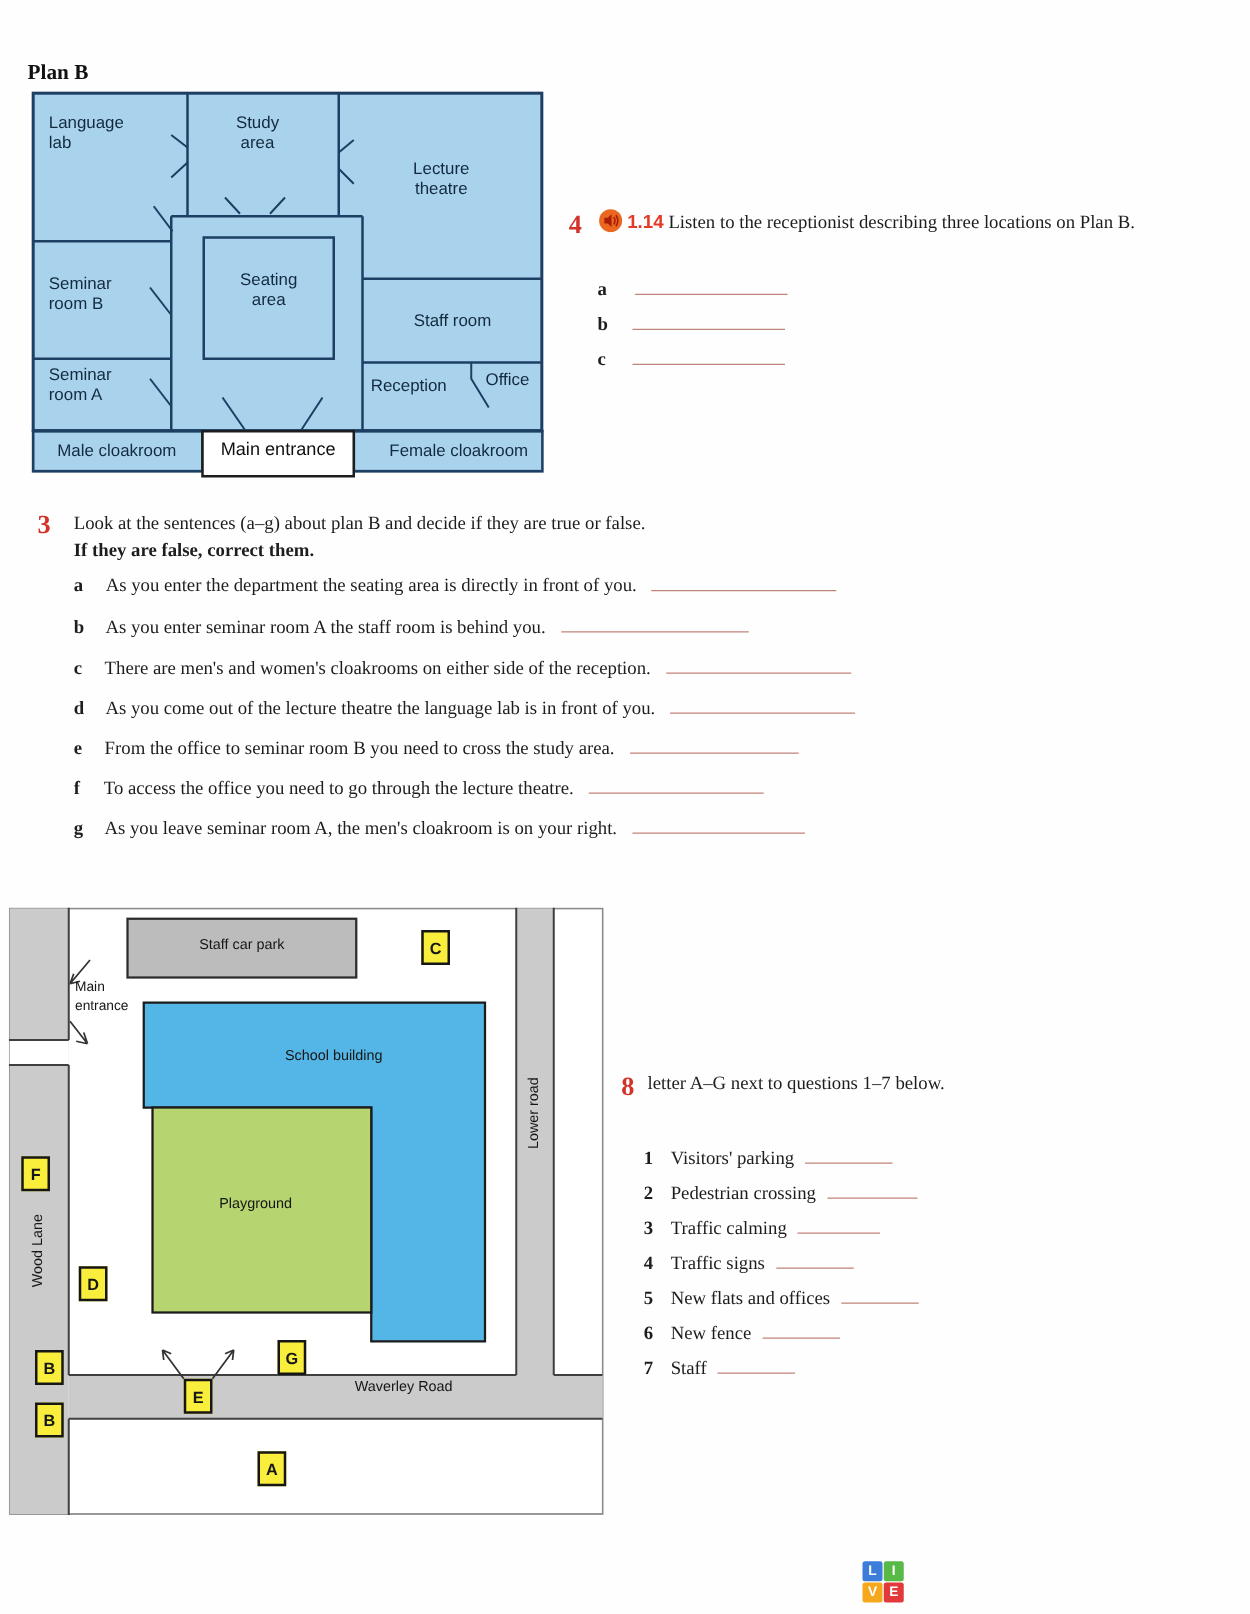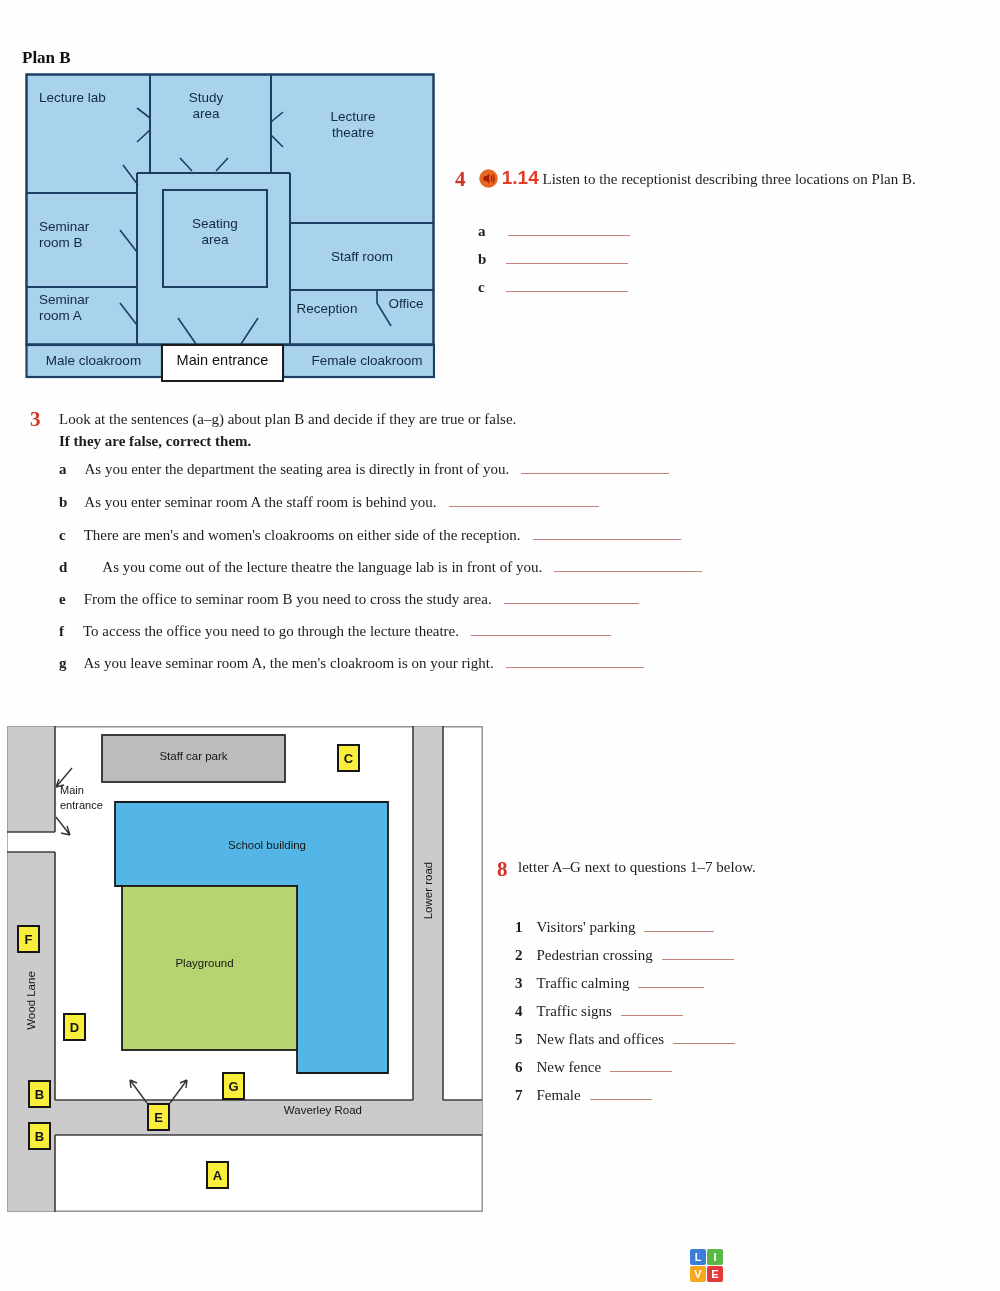--- a/index.html
+++ b/index.html
@@ -13,21 +13,21 @@
         font-family:"Liberation Serif",serif;color:#1f1f1f;}
   .abs{position:absolute;}
   
   #plan-title{left:22px;top:48px;font-weight:bold;font-size:17px;color:#111;}
   #plan{left:25px;top:73px;width:410px;height:310px;}
   .plan-label{position:absolute;font-family:"Liberation Sans",sans-serif;
               font-size:13.5px;line-height:16px;color:var(--plan-text);}
   .center{text-align:center;}
   
   .ex-num{font-family:"Liberation Serif",serif;font-weight:bold;font-size:21px;color:var(--accent-red);}
-  .track{font-family:"Liberation Sans",sans-serif;font-weight:bold;font-size:19px;color:var(--track-red);}
+  .track{font-family:"Liberation Sans",sans-serif;font-weight:bold;font-size:15px;color:var(--track-red);}
   .ex-text{font-size:15px;line-height:21px;color:#1d1d1d;}
   .item-label{font-weight:bold;font-size:15px;color:#1d1d1d;}
   .blank{display:inline-block;height:13px;border-bottom:1.6px solid var(--underline);vertical-align:baseline;}
   .audio-icon-svg{vertical-align:-4px;}
   
   #map{left:7px;top:726px;width:476px;height:486px;}
   .map-label{position:absolute;font-family:"Liberation Sans",sans-serif;font-size:11.5px;
              line-height:15px;color:#161616;}
   .rot{transform:rotate(-90deg);transform-origin:center center;text-align:center;}
   .marker{position:absolute;width:23px;height:28px;background:var(--marker-yellow);
@@ -69,23 +69,23 @@
         <path d="M352,217 L352,230 L366,253"></path>
         <path d="M112,35 L125,45 M112,69 L125,57"></path>
         <path d="M258,39 L246,49 M258,74 L246,62"></path>
         <path d="M155,85 L167,98 M203,85 L191,98"></path>
         <path d="M98,92 L113,112"></path>
         <path d="M95,157 L112,179"></path>
         <path d="M95,230 L112,252"></path>
         <path d="M153,245 L171,271 M233,245 L216,271"></path>
       </g>
     </svg>
-    <div class="plan-label" style="left:14px;top:17px;width:72px;">Lecture lab</div>
+    <div class="plan-label" style="left:14px;top:17px;width:72px;">Language lab</div>
     <div class="plan-label center" style="left:157px;top:17px;width:48px;">Study area</div>
-    <div class="plan-label center" style="left:298px;top:36px;width:60px;">Lecture theatre</div>
+    <div class="plan-label center" style="left:298px;top:54px;width:60px;">Lecture theatre</div>
     <div class="plan-label" style="left:14px;top:146px;width:62px;">Seminar room B</div>
     <div class="plan-label center" style="left:165px;top:143px;width:50px;">Seating area</div>
     <div class="plan-label center" style="left:287px;top:176px;width:100px;">Staff room</div>
     <div class="plan-label" style="left:14px;top:219px;width:62px;">Seminar room A</div>
     <div class="plan-label center" style="left:264px;top:228px;width:76px;">Reception</div>
     <div class="plan-label center" style="left:356px;top:223px;width:50px;">Office</div>
     <div class="plan-label center" style="left:0px;top:280px;width:137px;">Male cloakroom</div>
     <div class="plan-label center" style="left:137px;top:279px;width:121px;font-size:14.5px;color:#111;">Main entrance</div>
     <div class="plan-label center" style="left:258px;top:280px;width:168px;">Female cloakroom</div>
   </div>
@@ -132,21 +132,21 @@
       <span class="ex-text" style="margin-left:13px;">As you enter seminar room A the staff room is behind you.</span>
       <span class="blank" style="width:150px;margin-left:8px;"></span>
     </div>
     <div class="abs" style="left:31px;top:118px;">
       <span class="item-label">c</span>
       <span class="ex-text" style="margin-left:14px;">There are men's and women's cloakrooms on either side of the reception.</span>
       <span class="blank" style="width:148px;margin-left:8px;"></span>
     </div>
     <div class="abs" style="left:31px;top:150px;">
       <span class="item-label">d</span>
-      <span class="ex-text" style="margin-left:31px;text-align:center;">As you come out of the lecture theatre the language lab is in front of you.</span>
+      <span class="ex-text" style="margin-left:13px;text-align:center;">As you come out of the lecture theatre the language lab is in front of you.</span>
       <span class="blank" style="width:148px;margin-left:8px;"></span>
     </div>
     <div class="abs" style="left:31px;top:182px;">
       <span class="item-label">e</span>
       <span class="ex-text" style="margin-left:14px;">From the office to seminar room B you need to cross the study area.</span>
       <span class="blank" style="width:135px;margin-left:8px;"></span>
     </div>
     <div class="abs" style="left:31px;top:214px;">
       <span class="item-label">f</span>
       <span class="ex-text" style="margin-left:15px;">To access the office you need to go through the lecture theatre.</span>
@@ -233,21 +233,21 @@
       <span class="ex-text" style="margin-left:10px;">New flats and offices</span>
       <span class="blank" style="width:62px;margin-left:5px;"></span>
     </div>
     <div class="abs" style="left:18px;top:200px;">
       <span class="item-label">6</span>
       <span class="ex-text" style="margin-left:10px;">New fence</span>
       <span class="blank" style="width:62px;margin-left:5px;"></span>
     </div>
     <div class="abs" style="left:18px;top:228px;">
       <span class="item-label">7</span>
-      <span class="ex-text" style="margin-left:10px;">Female</span>
+      <span class="ex-text" style="margin-left:10px;">Staff</span>
       <span class="blank" style="width:62px;margin-left:5px;"></span>
     </div>
   </div>
 
   <div class="abs" id="logo">
     <div id="logo-grid">
       <div class="logo-sq" style="background:#3b7dd8;">L</div>
       <div class="logo-sq" style="background:#58b947;">I</div>
       <div class="logo-sq" style="background:#f6a81c;">V</div>
       <div class="logo-sq" style="background:#e2393a;">E</div>

